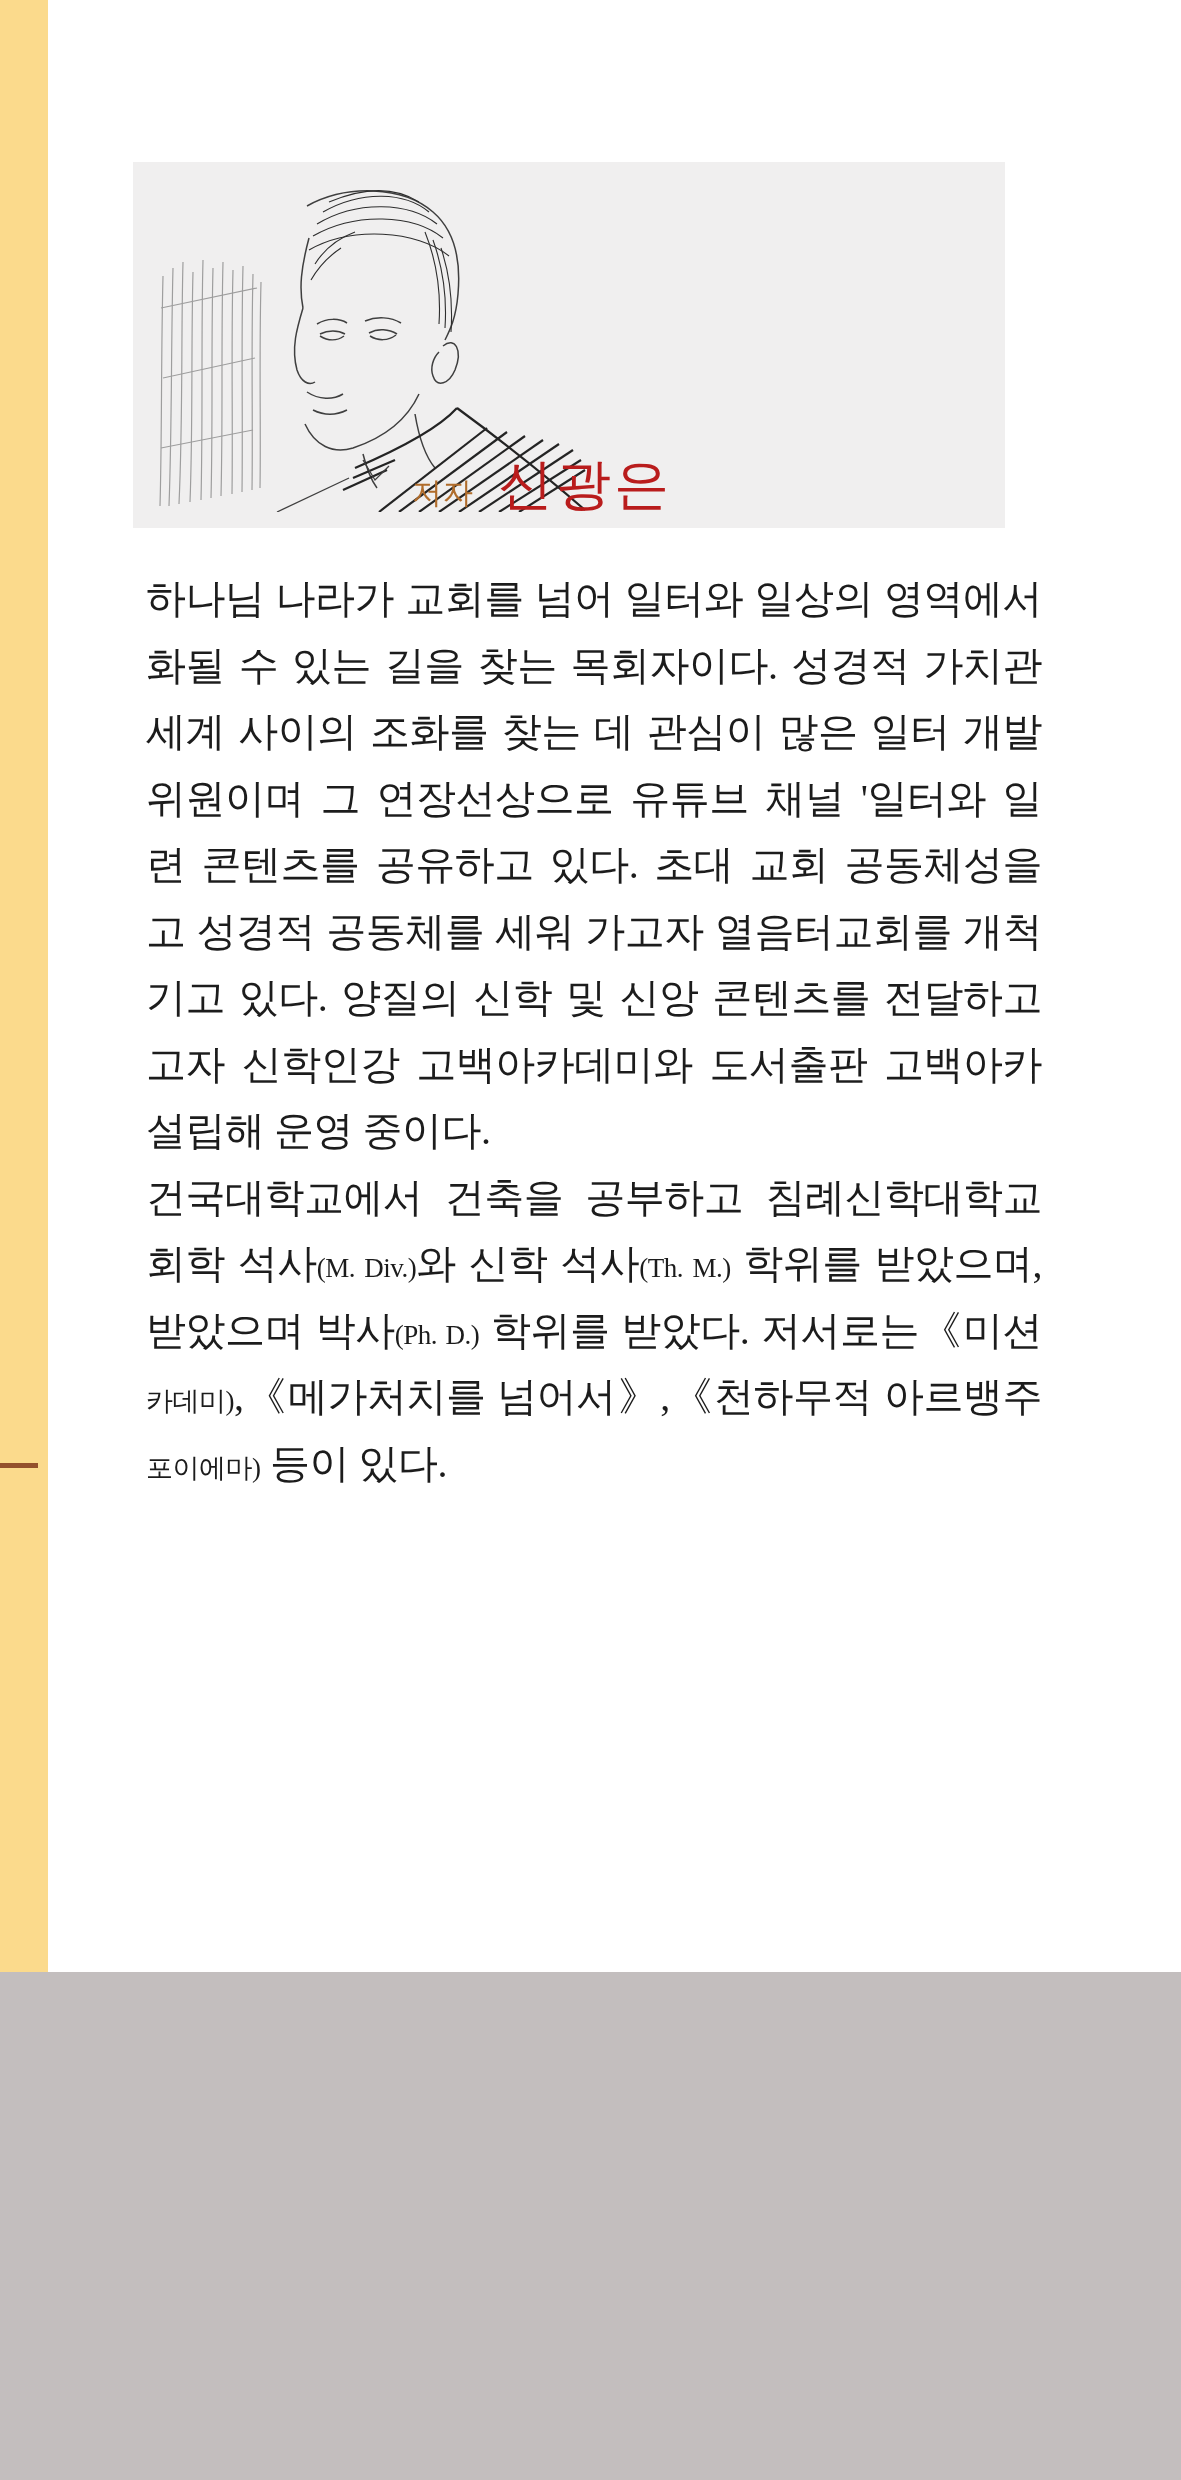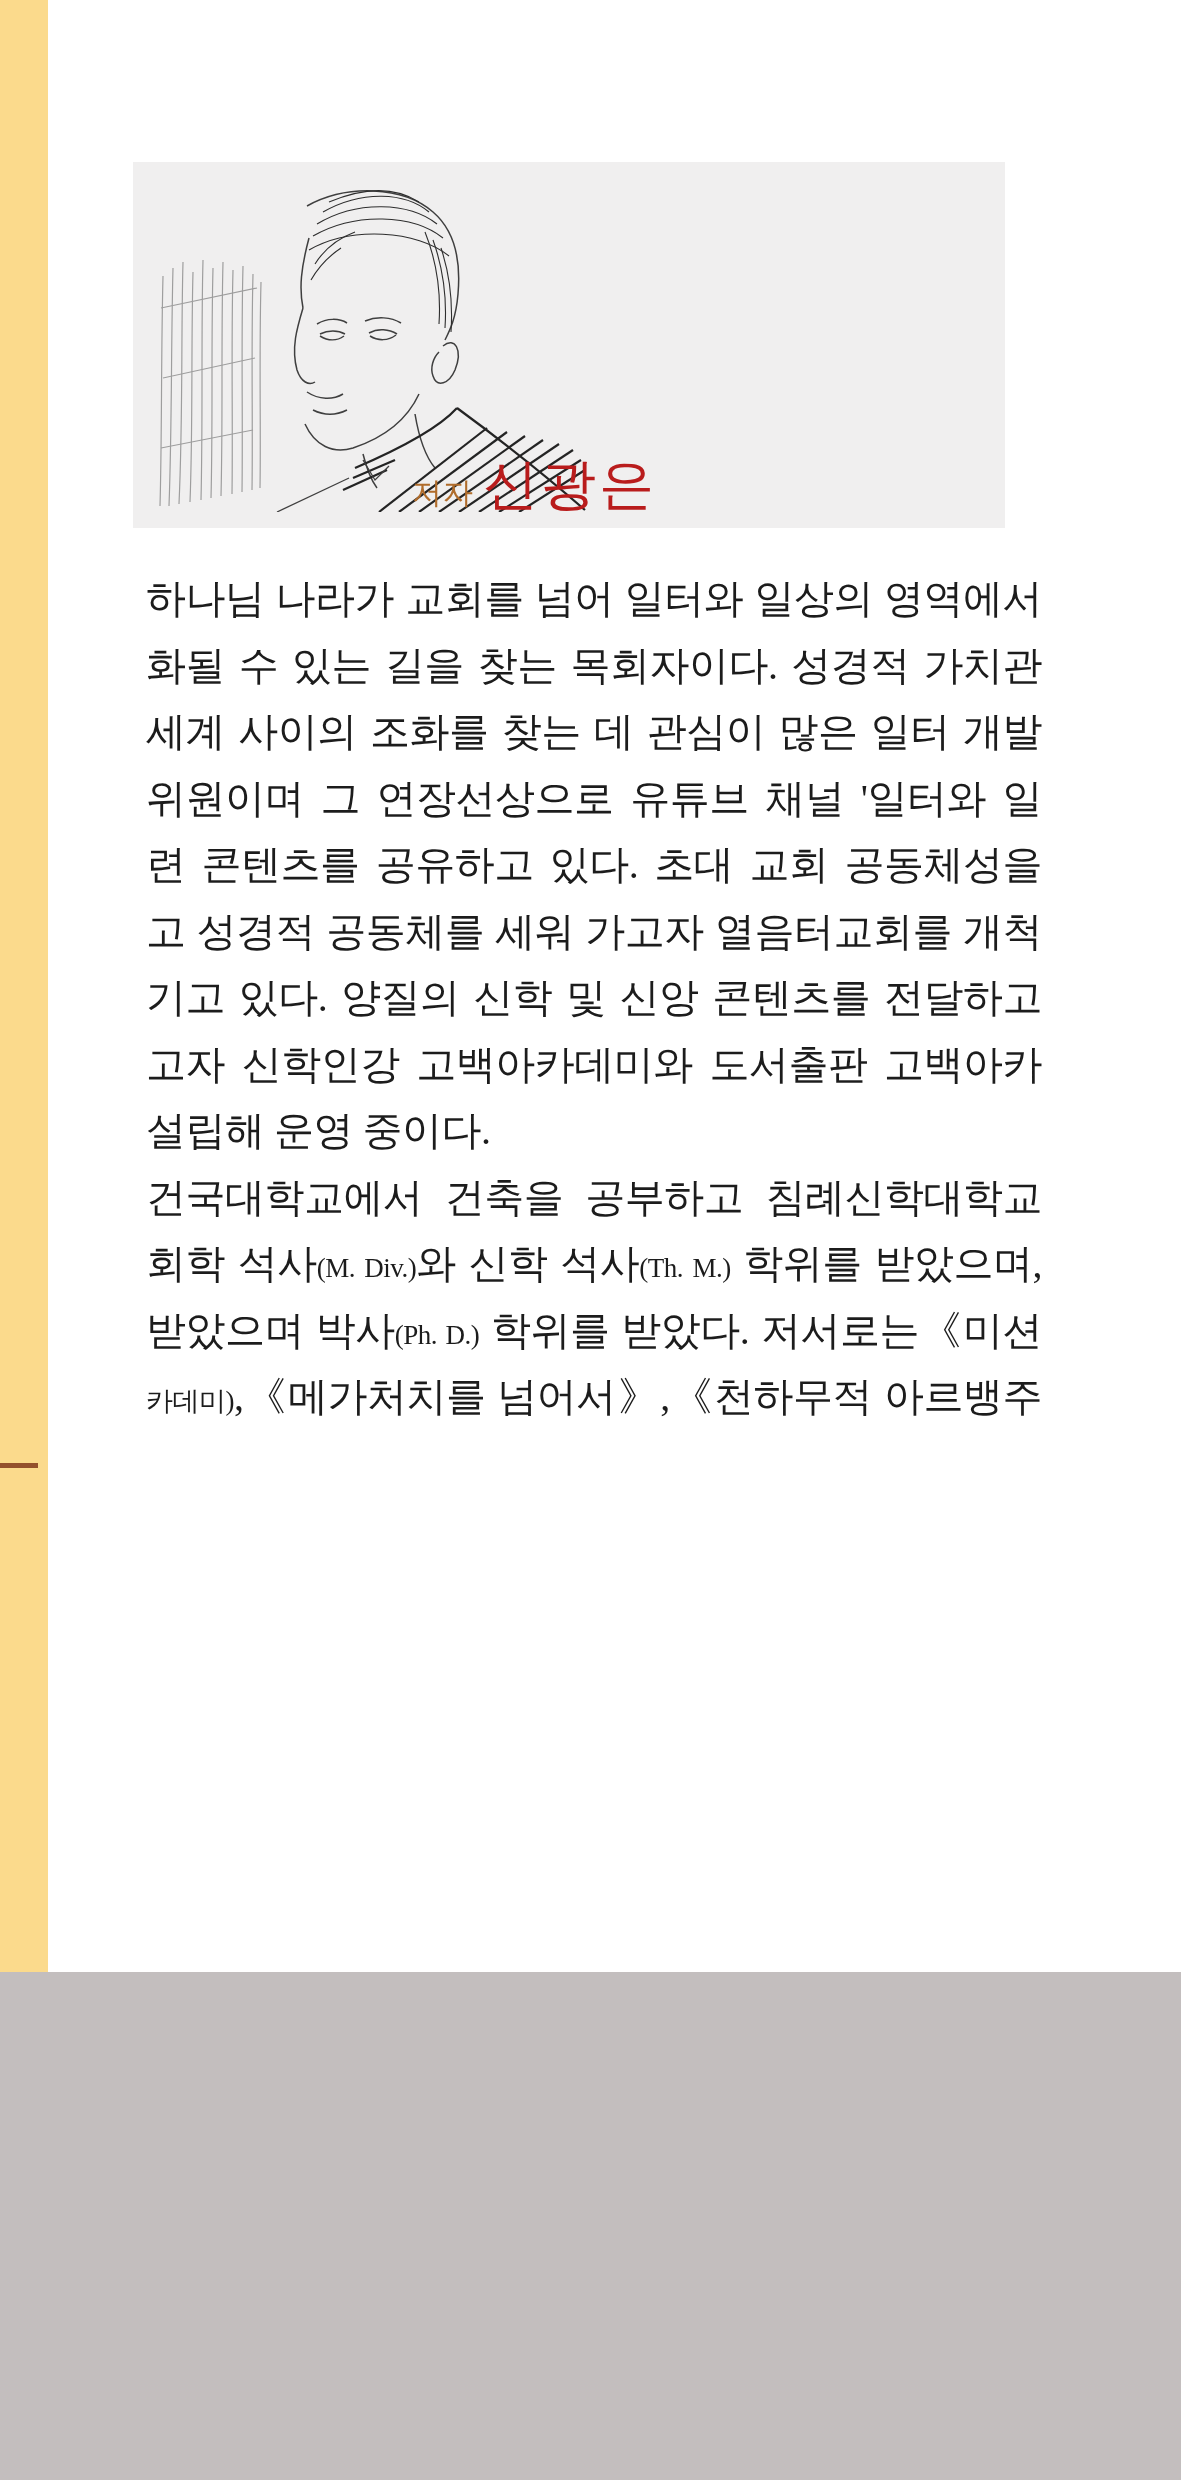--- a/index.html
+++ b/index.html
@@ -14,21 +14,21 @@
   .tick{
     position:absolute;left:0;top:1463px;width:38px;height:5px;
     background:var(--tick-line,#94502C);
   }
   .author-card{
     position:absolute;left:133px;top:162px;width:872px;height:366px;
     background:var(--card-bg,#F0EFEF);
   }
   .portrait{position:absolute;left:24px;top:14px;}
   .author-label{
-    position:absolute;left:279px;top:286px;display:flex;align-items:baseline;gap:9px;
+    position:absolute;left:279px;top:286px;display:flex;align-items:baseline;gap:24px;
     white-space:nowrap;
   }
   .label-prefix{font-size:30px;color:var(--label-accent,#B06C2B);letter-spacing:1px;}
   .author-name{font-size:55px;color:#b91c1c;letter-spacing:3px;}
   .bio{
     position:absolute;left:146px;top:566px;width:896px;
     color:var(--body-text,#1C1C1C);
   }
   .bio-line{
     font-size:40px;line-height:66.5px;height:66.5px;overflow:hidden;
@@ -133,19 +133,20 @@
       <div class="bio-line"><span>위원이며 그 연장선상으로 유튜브 채널 '일터와 일상'에 관</span></div>
       <div class="bio-line"><span>련 콘텐츠를 공유하고 있다. 초대 교회 공동체성을 회복하</span></div>
       <div class="bio-line"><span>고 성경적 공동체를 세워 가고자 열음터교회를 개척해 섬</span></div>
       <div class="bio-line"><span>기고 있다. 양질의 신학 및 신앙 콘텐츠를 전달하고 소통하</span></div>
       <div class="bio-line"><span>고자 신학인강 고백아카데미와 도서출판 고백아카데미를</span></div>
       <div class="bio-line para-end"><span>설립해 운영 중이다.</span></div>
       <div class="bio-line"><span>건국대학교에서 건축을 공부하고 침례신학대학교에서 목</span></div>
       <div class="bio-line"><span>회학 석사</span><span class="small">(M. Div.)</span><span>와 신학 석사</span><span class="small">(Th. M.)</span><span> 학위를 받았으며, 동</span></div>
       <div class="bio-line"><span>받았으며 박사</span><span class="small">(Ph. D.)</span><span> 학위를 받았다. 저서로는《미션 디</span></div>
       <div class="bio-line"><span class="small">카데미)</span><span>,《메가처치를 넘어서》,《천하무적 아르뱅주의》</span></div>
+      <div class="bio-line para-end"><span class="small">포이에마)</span><span> 등이 있다.</span></div>
     </div>
 
   <div class="bottom-band">
     
   </div>
 
 </div>
 
 </body></html>

